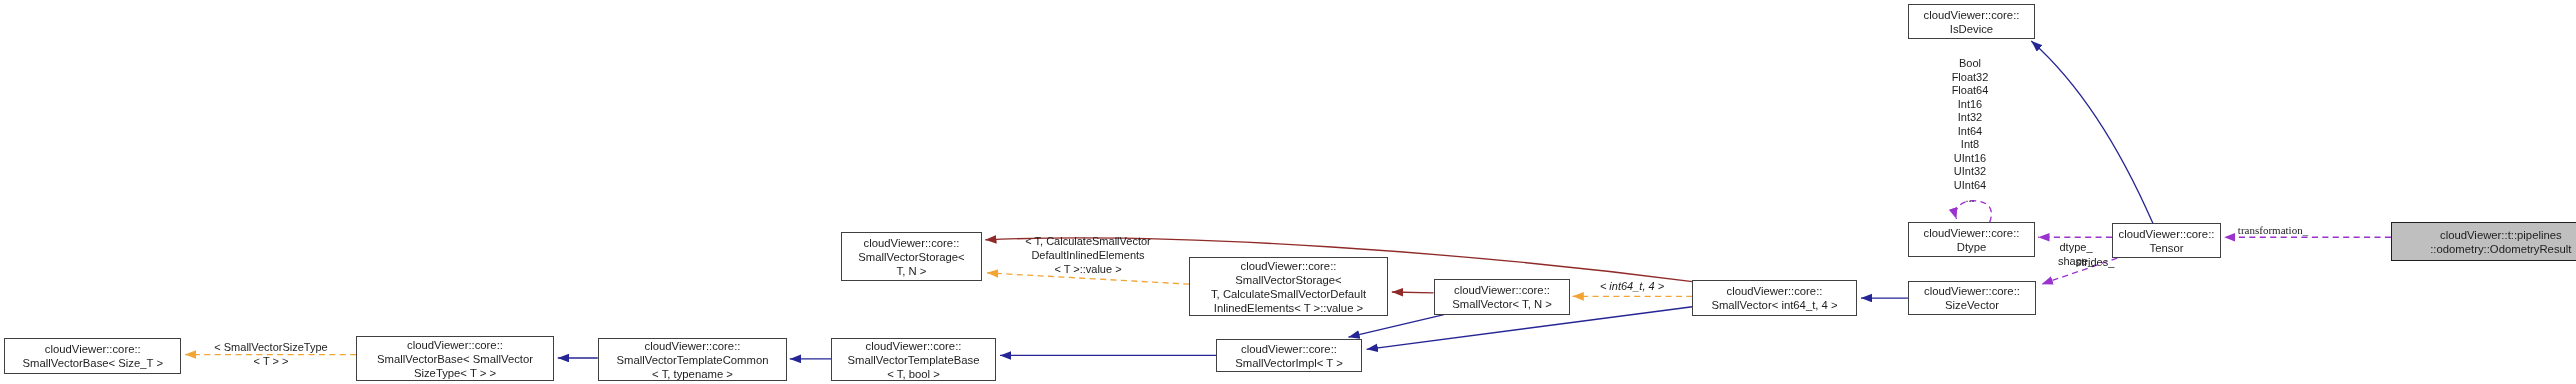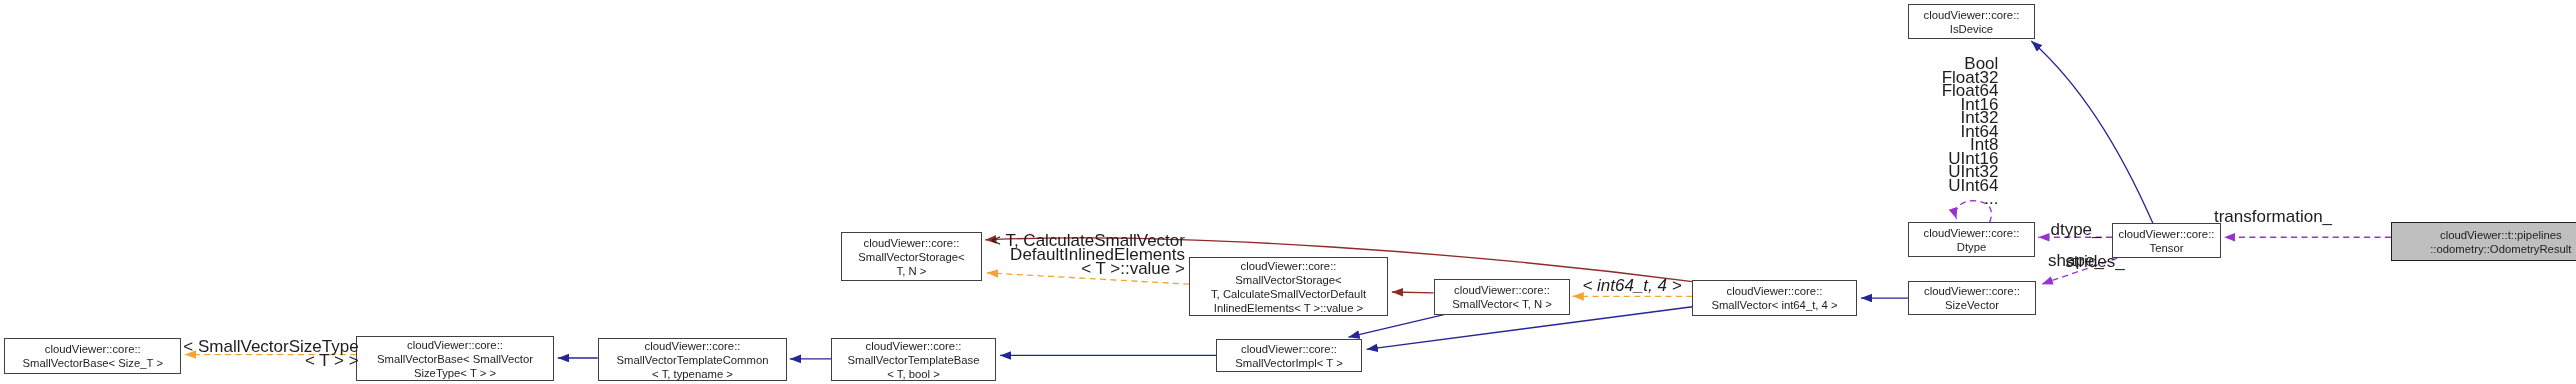--- a/index.html
+++ b/index.html
@@ -36,23 +36,23 @@
   }
   .node.main {
     background: #bfbfbf;
     border: 1.7px solid #1f1f1f;
     cursor: default;
   }
   .edge-label {
     position: absolute;
     transform: translateX(-50%);
     color: #1d1d1d;
-    font-size: 17px;
+    font-size: 11px;
     line-height: 14px;
-    text-align: right;
+    text-align: center;
     z-index: 1;
     white-space: nowrap;
   }
   .edge-label.members { line-height: 13.5px; }
 </style>
 </head>
 <body>
 
 <div class="stage">
   <svg id="edge-layer" viewBox="0 0 2965 443" xmlns="http://www.w3.org/2000/svg">
@@ -158,30 +158,30 @@
         <div>Float64</div>
         <div>Int16</div>
         <div>Int32</div>
         <div>Int64</div>
         <div>Int8</div>
         <div>UInt16</div>
         <div>UInt32</div>
         <div>UInt64</div>
         <div>...</div>
       </div>
-      <div class="edge-label" style="left: 2076px; top: 223px;">
+      <div class="edge-label" style="left: 2076px; top: 240px;">
         <div>dtype_</div>
       </div>
       <div class="edge-label" style="left: 2076px; top: 254px;">
         <div>shape_</div>
       </div>
       <div class="edge-label" style="left: 2075px; top: 255px; margin-left: 20px;">
         <div>strides_</div>
       </div>
-      <div class="edge-label" style="left: 2273px; top: 210px;">
+      <div class="edge-label" style="left: 2273px; top: 223px; font-family: Liberation Serif, serif;">
         <div>transformation_</div>
       </div>
       <div class="edge-label" style="left: 1632px; top: 279px; font-style: italic;">
         <div>&lt; int64_t, 4 &gt;</div>
       </div>
       <div class="edge-label" style="left: 1088px; top: 234px;">
         <div>&lt; T, CalculateSmallVector</div>
         <div>DefaultInlinedElements</div>
         <div>&lt; T &gt;::value &gt;</div>
       </div>

